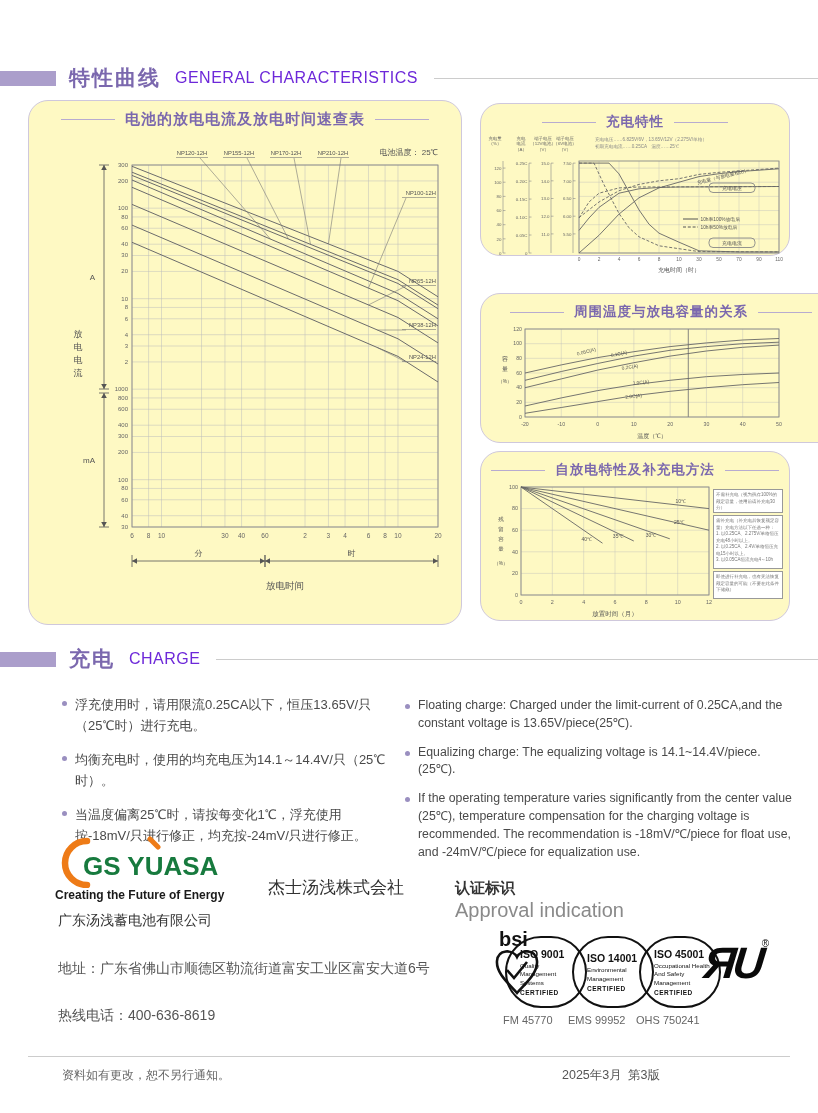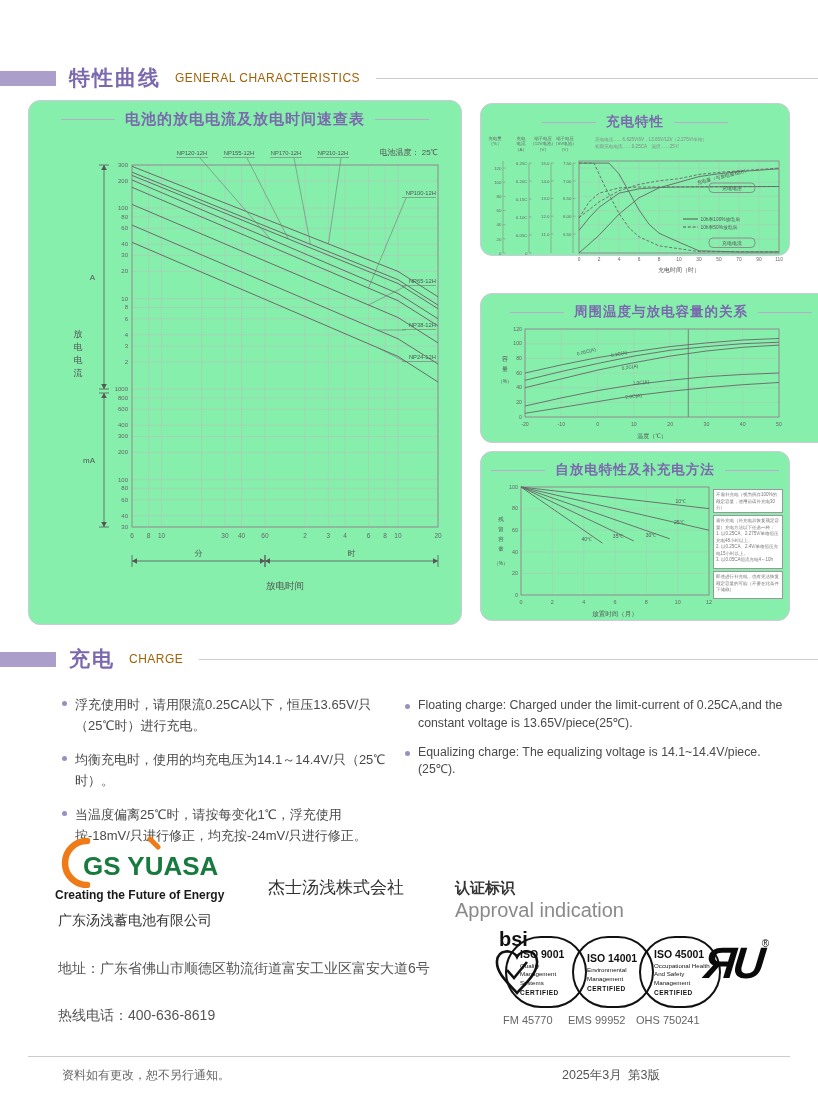--- a/index.html
+++ b/index.html
@@ -1,23 +1,23 @@
 <!DOCTYPE html>
 <html><head>
 <meta charset="utf-8">
 <style>
   html,body{margin:0;padding:0;background:#fff;font-family:"Liberation Sans",sans-serif;}
   #page{position:relative;width:818px;height:1113px;background:#ffffff;overflow:hidden;}
   svg{font-family:"Liberation Sans",sans-serif;}
   .sec-head{position:absolute;left:0;width:818px;display:flex;align-items:center;}
   .sec-block{width:56px;height:15px;background:#ab9ecb;}
   .sec-cn{color:#7b68ae;font-weight:bold;font-size:21px;margin-left:13px;letter-spacing:2px;}
-  .sec-en{color:#a16207;font-size:12px;margin-left:14px;letter-spacing:.5px;}
+  .sec-en{color:#6d28d9;font-size:16px;margin-left:14px;letter-spacing:.5px;}
   .sec-line{flex:1;height:0;border-top:1px solid #cccccc;margin-left:16px;}
-  .chart-box{position:absolute;border:1px solid #cfc8dc;border-radius:12px;background:#86efac;box-sizing:border-box;}
+  .chart-box{position:absolute;border:1px solid #cfc8dc;border-radius:20px;background:#fef9c3;box-sizing:border-box;}
   .cb-title{display:flex;align-items:center;justify-content:center;gap:10px;margin-top:9px;}
   .cb-title .t{color:#7b68ae;font-weight:bold;font-size:15px;letter-spacing:1px;}
   .cb-title.sm .t{font-size:13.5px;}
   .tline{height:1px;background:#b7abd0;width:54px;}
   .bul{position:relative;padding-left:13px;margin-bottom:13px;font-size:13px;color:#4a4a4a;line-height:1.62;}
   .bul::before{content:"";position:absolute;left:0;top:7px;width:5px;height:5px;border-radius:50%;background:#9a8fc0;}
   .bul.en{font-size:12.3px;line-height:1.45;margin-bottom:11px;}
   .sdnote{position:absolute;left:232px;width:70px;border:1px solid #999;color:#777;font-size:4.5px;line-height:1.45;padding:2px 2px;white-space:pre-line;box-sizing:border-box;background:#fff;}
   .txt{position:absolute;}
   .pills{position:absolute;left:505px;top:936px;display:flex;}
@@ -436,20 +436,21 @@
   </div>
 
   <div class="txt" style="left:62px;top:694px;width:332px;">
     <div class="bul">浮充使用时，请用限流0.25CA以下，恒压13.65V/只（25℃时）进行充电。</div>
     <div class="bul">均衡充电时，使用的均充电压为14.1～14.4V/只（25℃时）。</div>
     <div class="bul">当温度偏离25℃时，请按每变化1℃，浮充使用按-18mV/只进行修正，均充按-24mV/只进行修正。</div>
   </div>
   <div class="txt" style="left:405px;top:697px;width:388px;">
     <div class="bul en">Floating charge: Charged under the limit-current of 0.25CA,and the constant voltage is 13.65V/piece(25℃).</div>
     <div class="bul en">Equalizing charge: The equalizing voltage is 14.1~14.4V/piece. (25℃).</div>
+    <div class="bul en">If the operating temperature varies significantly from the center value (25℃), temperature compensation for the charging voltage is recommended. The recommendation is -18mV/℃/piece for float use, and -24mV/℃/piece for equalization use.</div>
   </div>
 
   <svg class="txt" style="left:53px;top:836px;" width="200" height="52" viewBox="0 0 200 52">
     <path d="M34 5 A 22 22 0 1 0 34 49" stroke="#ee7b17" stroke-width="6.5" fill="none" stroke-linecap="round"></path>
     <path d="M97 3 L105 11" stroke="#ee7b17" stroke-width="5" fill="none" stroke-linecap="round"></path>
     <text x="30" y="39" font-size="26" font-weight="bold" fill="#177a3e" id="logo-text-el">GS YUASA</text>
   </svg>
   <div class="txt" style="left:55px;top:888px;font-size:12px;font-weight:bold;color:#1a1a1a;">Creating the Future of Energy</div>
   <div class="txt" style="left:268px;top:876px;font-size:17px;color:#333;">杰士汤浅株式会社</div>
   <div class="txt" style="left:58px;top:912px;font-size:14px;color:#333;">广东汤浅蓄电池有限公司</div>

